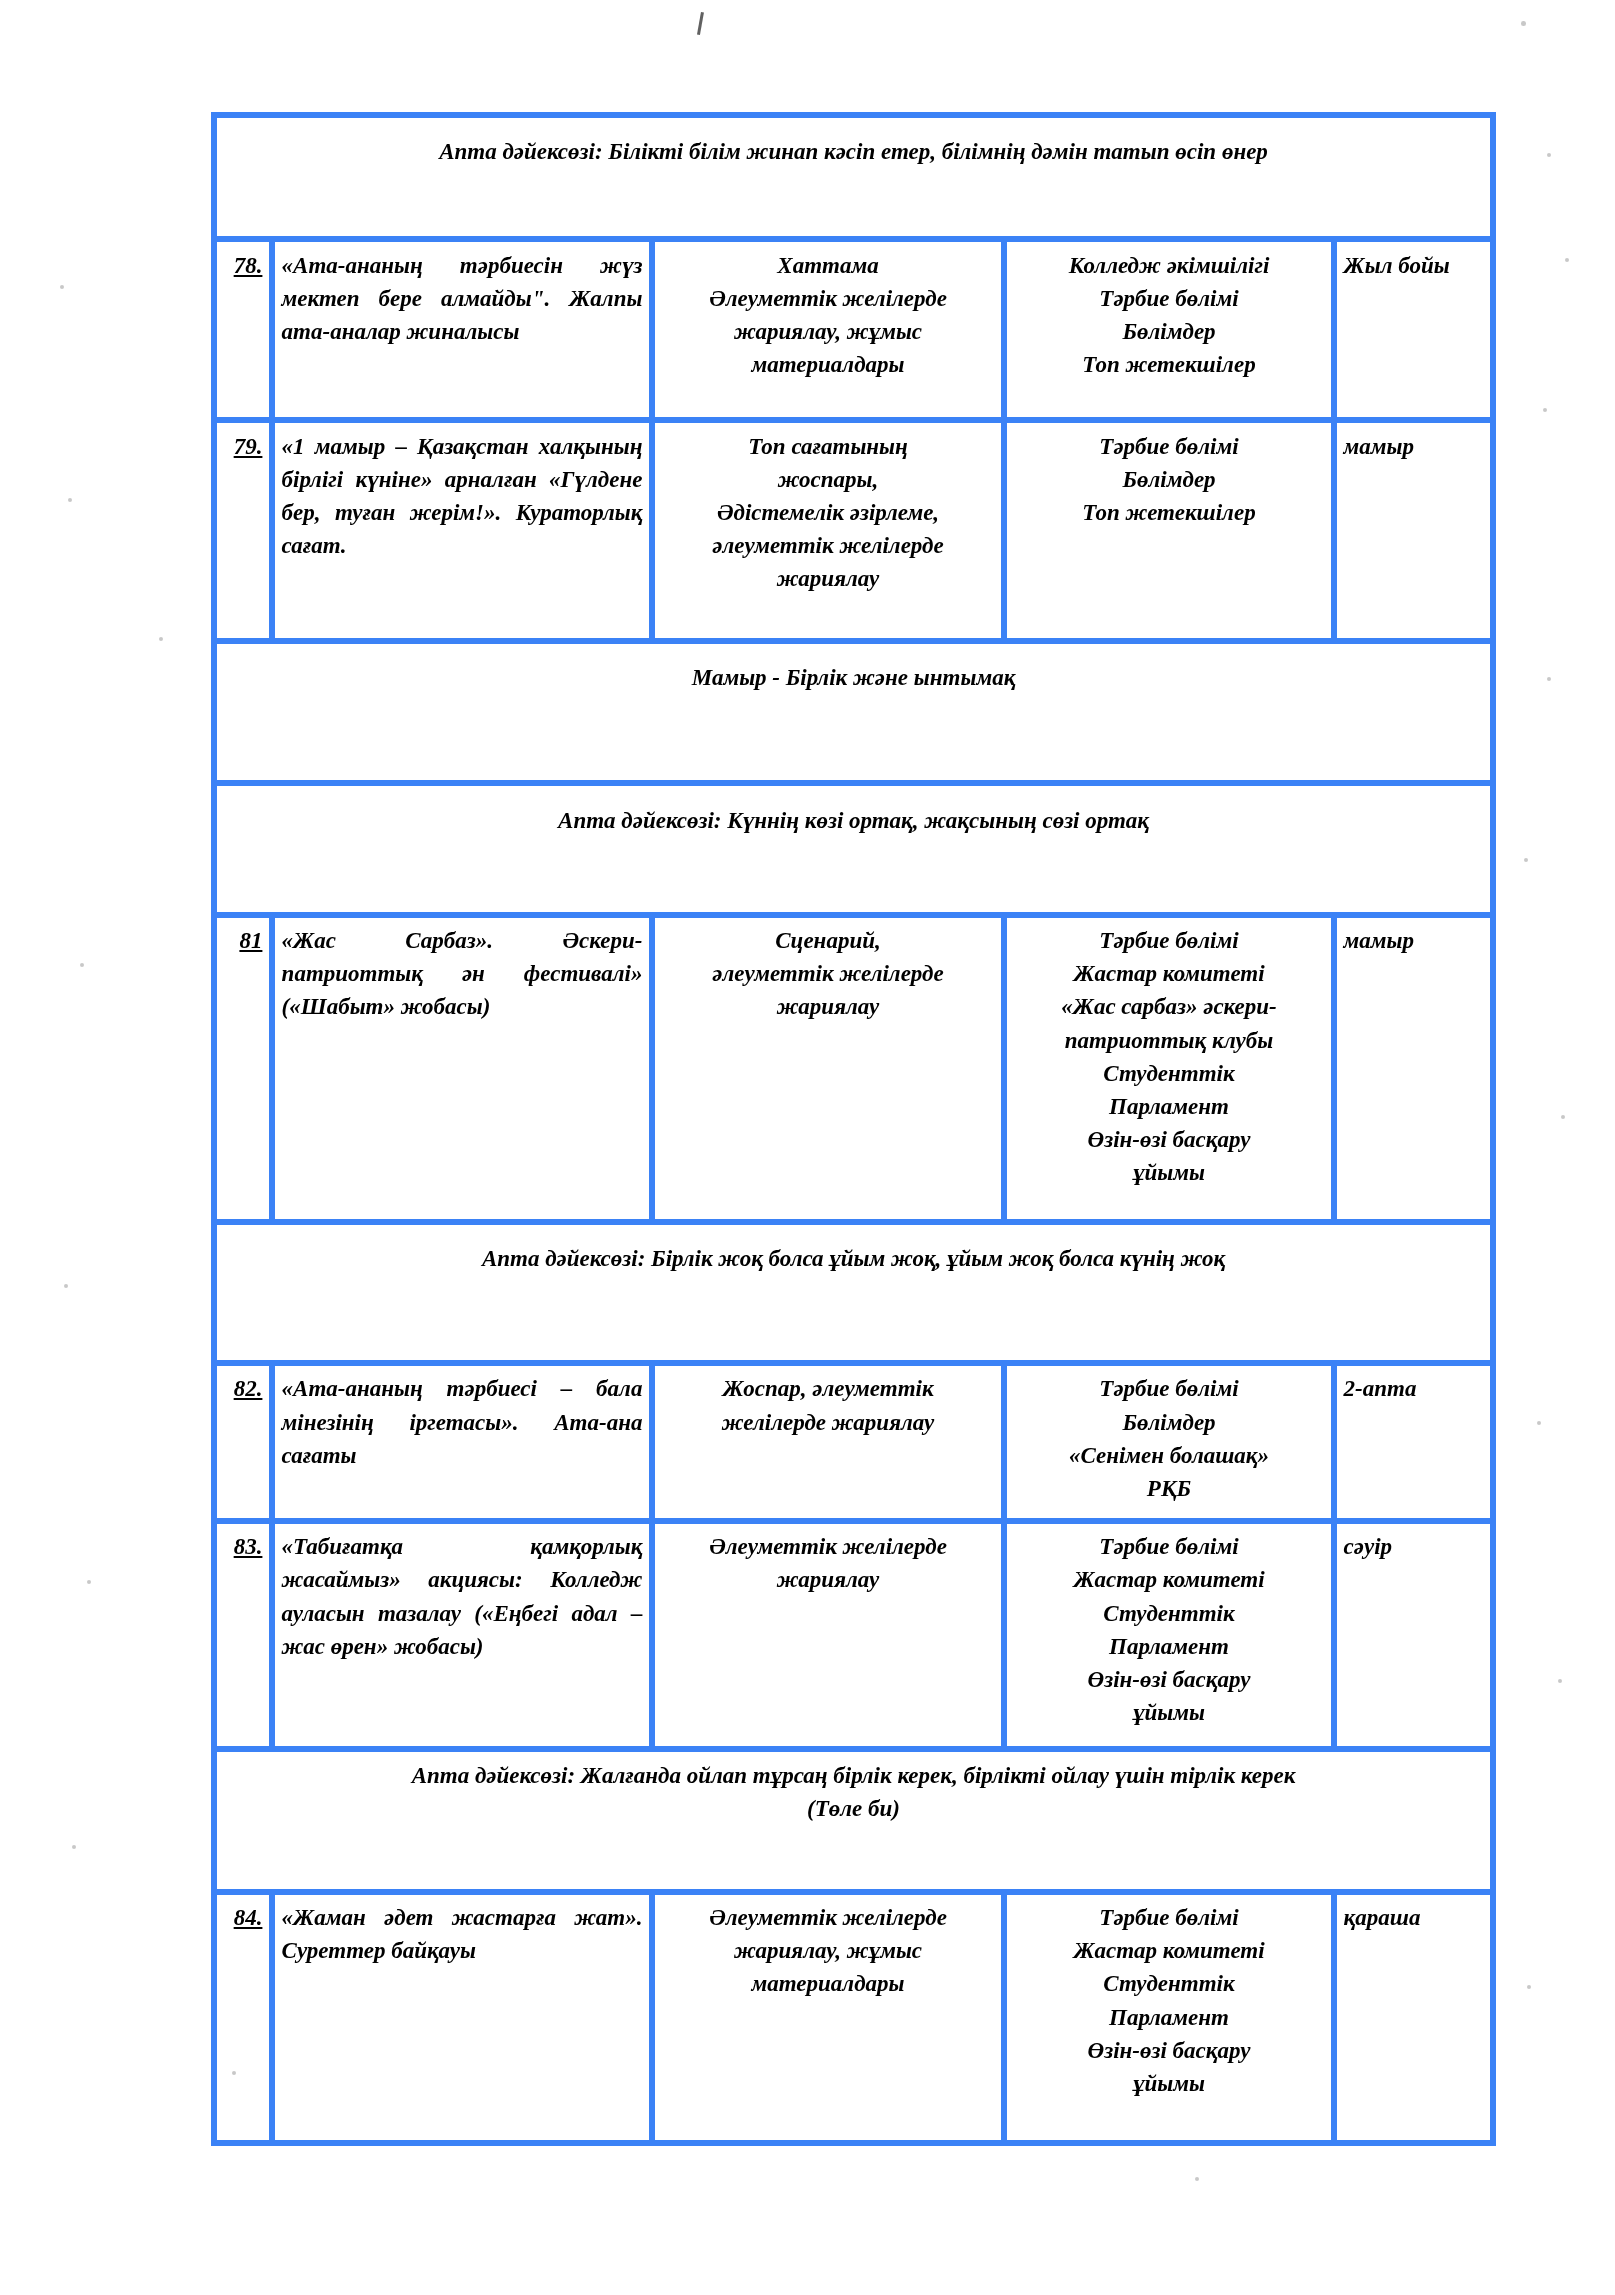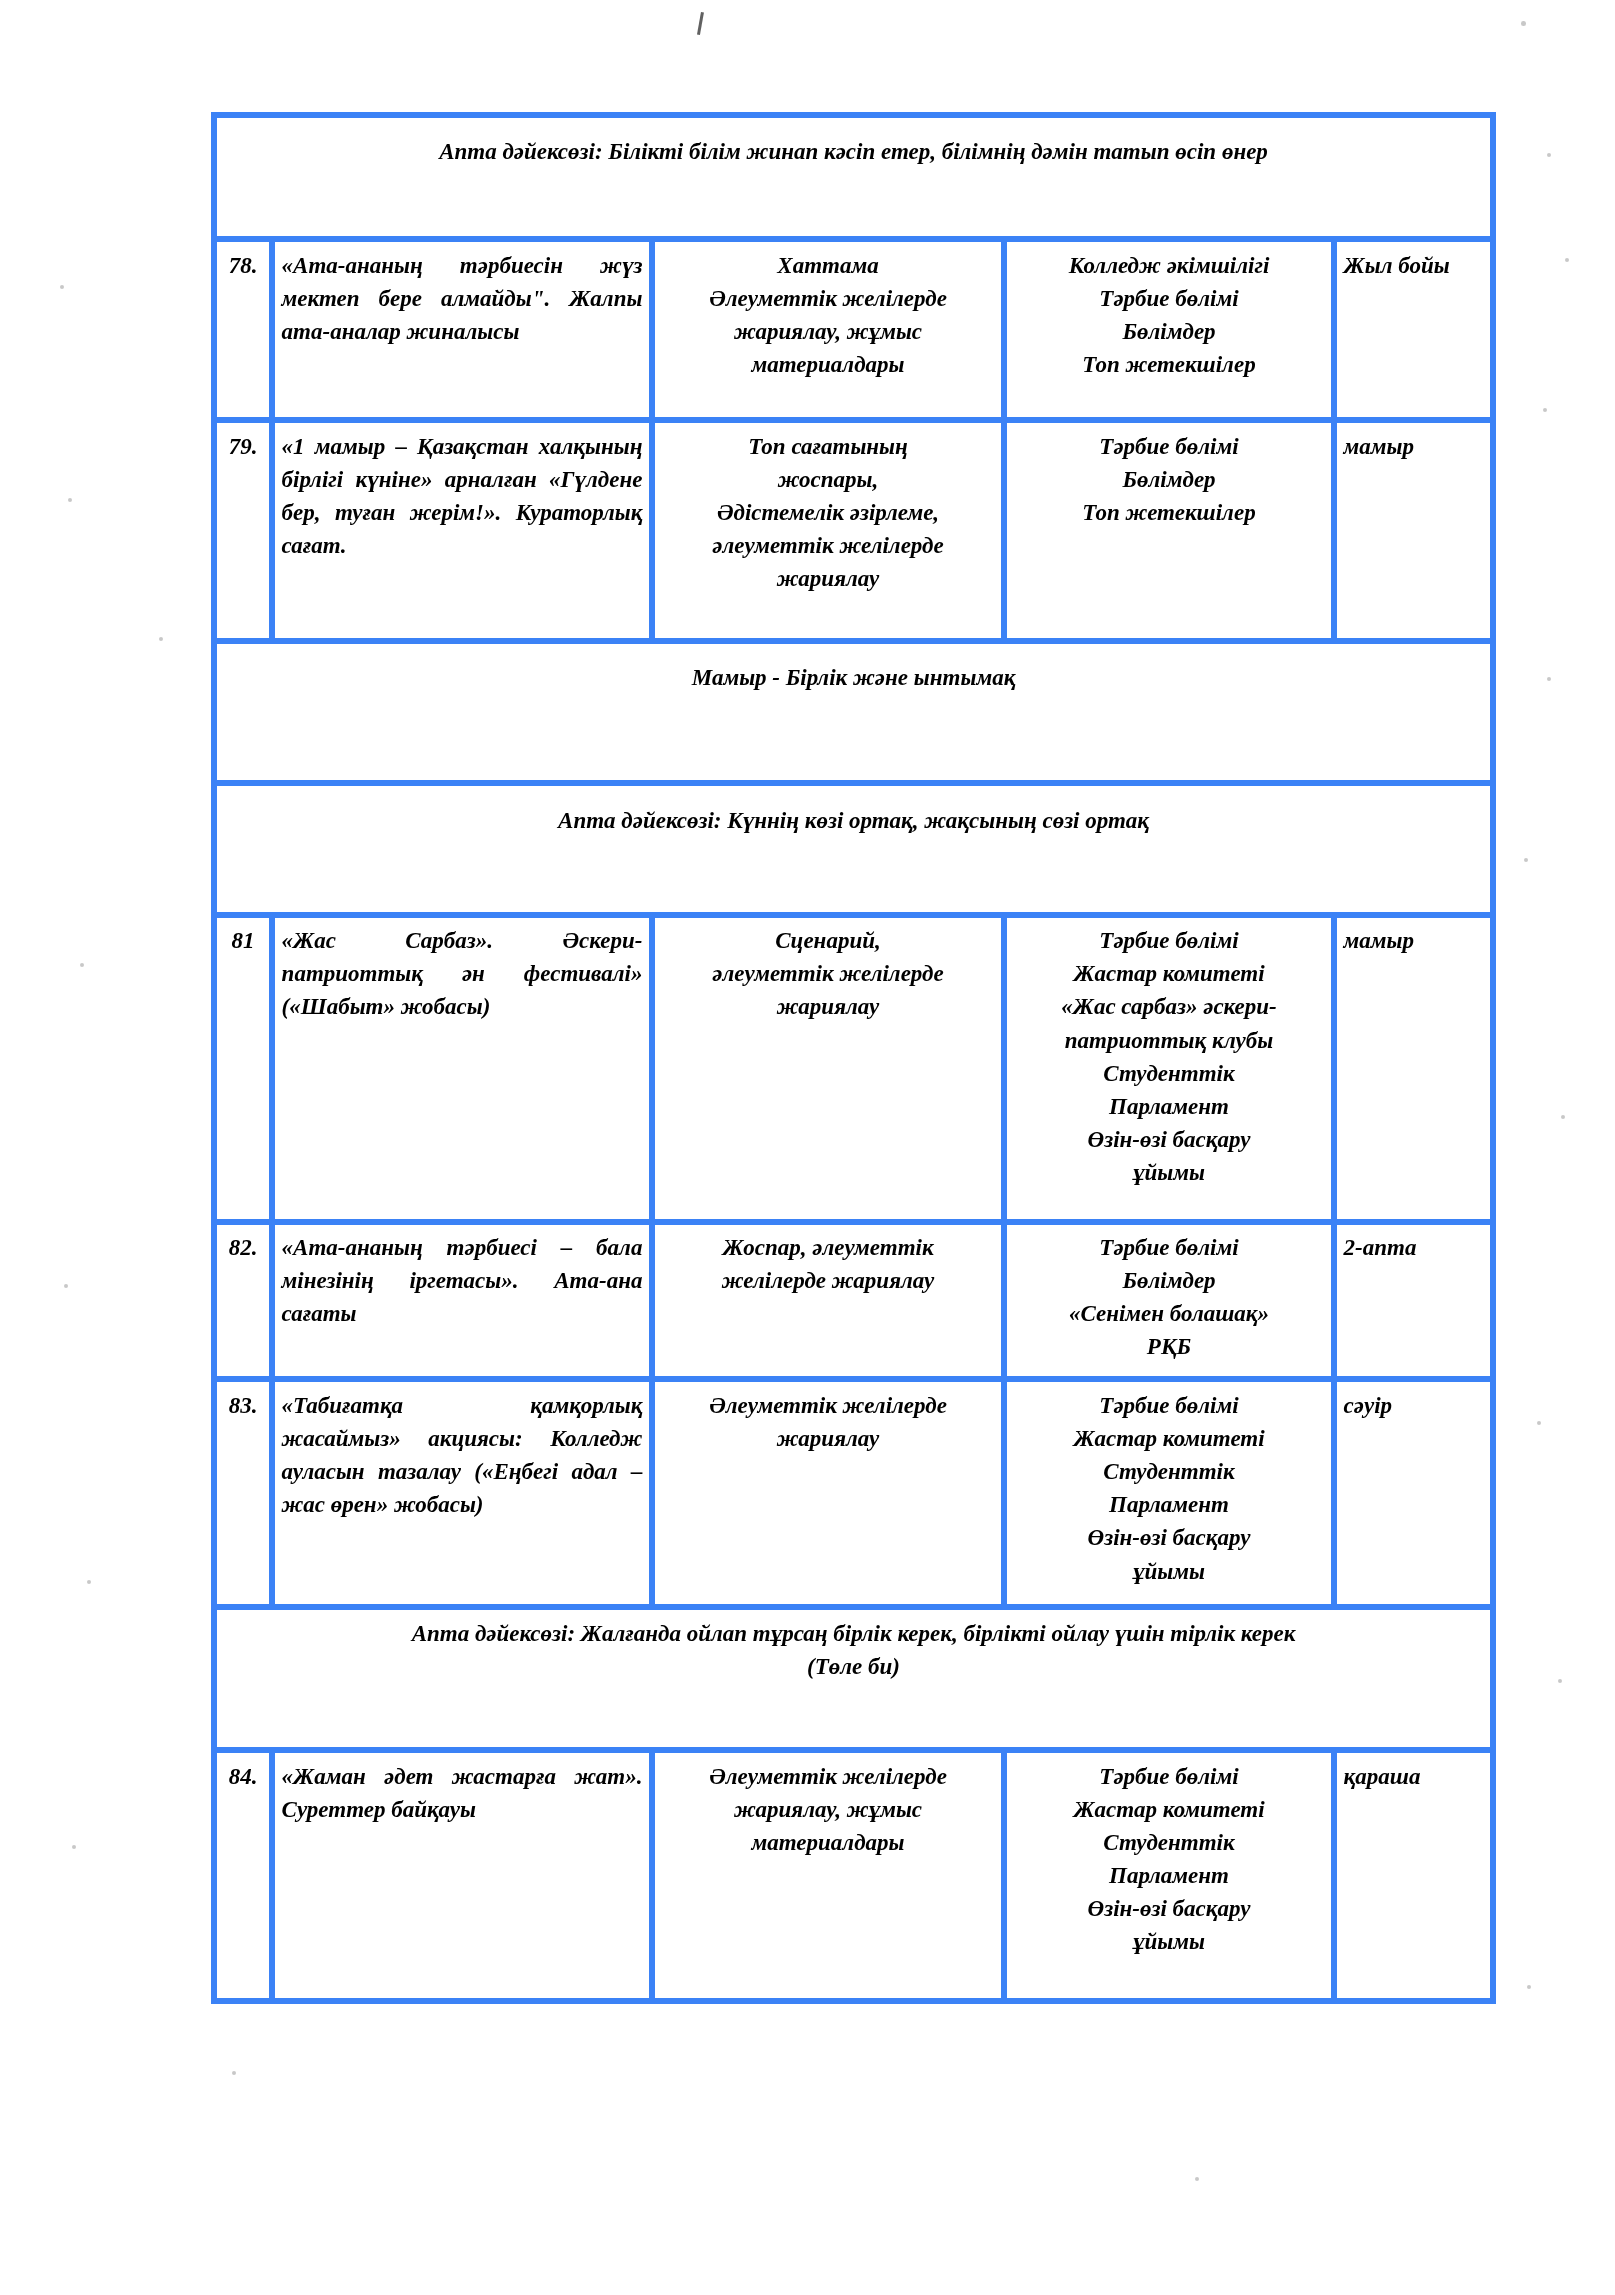--- a/index.html
+++ b/index.html
@@ -60,24 +60,25 @@
   }
 
   
   col.c1 { width: 58px; }
   col.c2 { width: 380px; }
   col.c3 { width: 352px; }
   col.c4 { width: 330px; }
   col.c5 { width: 159px; }
 
   td.num {
-    text-align: center;
+    text-align: right;
     padding-left: 9.3px;
     padding-right: 2.7px;
     white-space: nowrap;
+    text-decoration: underline;
   }
   td.title {
     text-align: justify;
     text-align-last: left;
     padding-left: 10.6px;
     padding-right: 10.6px;
   }
   td.center {
     text-align: center;
   }
@@ -221,20 +222,23 @@
             <span class="banner-line">«Жас сарбаз» әскери-</span>
             <span class="banner-line">патриоттық клубы</span>
             <span class="banner-line">Студенттік</span>
             <span class="banner-line">Парламент</span>
             <span class="banner-line">Өзін-өзі басқару</span>
             <span class="banner-line">ұйымы</span>
           </td>
           <td class="period">мамыр</td>
         </tr>
 
+        <tr class="bannerrow b-quote3">
+          <td class="banner quote" colspan="5">Апта дәйексөзі: Бірлік жоқ болса ұйым жоқ, ұйым жоқ болса күнің жоқ</td>
+        </tr>
 
         <tr class="r82">
           <td class="num">82.</td>
           <td class="title">«Ата-ананың тәрбиесі – бала мінезінің іргетасы». Ата-ана сағаты</td>
           <td class="center">
             <span class="banner-line">Жоспар, әлеуметтік</span>
             <span class="banner-line">желілерде жариялау</span>
           </td>
           <td class="center">
             <span class="banner-line">Тәрбие бөлімі</span>

